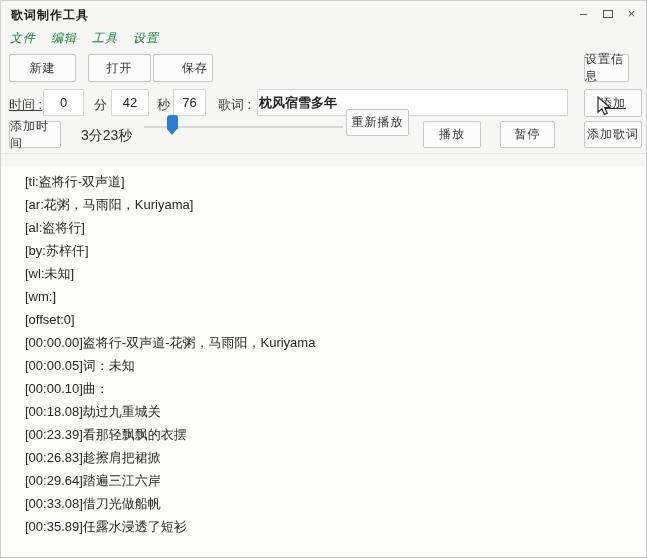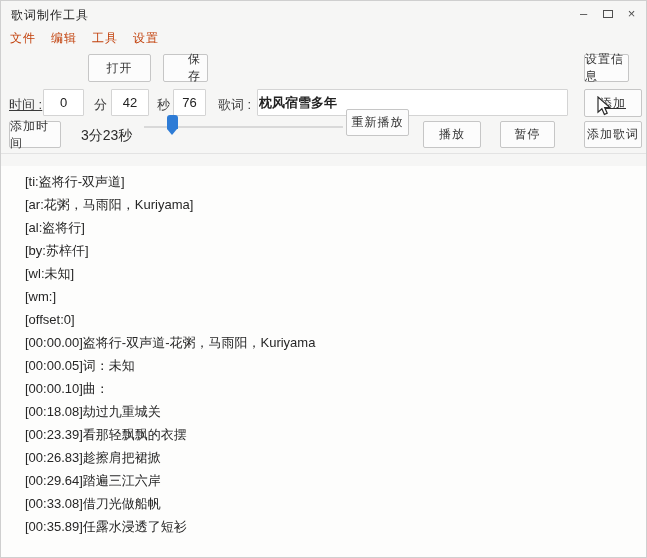--- a/index.html
+++ b/index.html
@@ -5,28 +5,28 @@
   * { margin:0; padding:0; box-sizing:border-box; }
   html,body { width:647px; height:558px; background:#e9e9e9; }
   body { font-family:"Liberation Sans","DejaVu Sans",sans-serif; }
   .window {
     position:relative; width:647px; height:558px;
     background:#f6f6f5; border:1px solid #cfcfcf; overflow:hidden;
     color:#333;
   }
   
   .titlebar { position:absolute; left:0; top:0; width:100%; height:24px; }
-  .title { position:absolute; left:10px; top:6px; font-size:12px; font-weight:normal; color:#1d1d1d; letter-spacing:1px; }
+  .title { position:absolute; left:10px; top:6px; font-size:12px; font-weight:bold; color:#1d1d1d; letter-spacing:1px; }
   .win-controls { position:absolute; right:6px; top:4px; display:flex; gap:7px; }
   .win-btn { width:17px; height:17px; display:flex; align-items:center; justify-content:center;
              font-size:13px; color:#4f4f4f; cursor:default; }
   .max-glyph { width:10px; height:8px; border:1.5px solid #4f4f4f; display:inline-block; }
   
   .menubar { position:absolute; left:6px; top:27px; display:flex; gap:9px; }
-  .menu-item { font-size:12px; color:#c2410c; padding:2px 3px; letter-spacing:1px; }
+  .menu-item { font-size:12px; color:#15803d; padding:2px 3px; letter-spacing:1px;font-style:italic; }
   
   .btn {
     position:absolute; height:28px; background:#fcfcfc; border:1px solid #c6c6c6;
     border-radius:2px; font-size:12px; color:#333; display:flex;
     align-items:center; justify-content:center; letter-spacing:1px;
   }
   .tfield {
     position:absolute; height:27px; background:#fff; border:1px solid #d4d4d4;
     border-radius:1px; font-size:13px; color:#222;
     font-family:"Liberation Sans","DejaVu Sans",sans-serif;
@@ -69,22 +69,23 @@
     </div>
   </div>
 
   <div class="menubar">
     <span class="menu-item">文件</span>
     <span class="menu-item">编辑</span>
     <span class="menu-item">工具</span>
     <span class="menu-item">设置</span>
   </div>
 
+  <div class="btn" style="left:8px; top:53px; width:67px;">新建</div>
   <div class="btn" style="left:87px; top:53px; width:63px;">打开</div>
-  <div class="btn" style="left:162px; top:53px; width:45px;padding-left:24px;">保存</div>
+  <div class="btn" style="left:152px; top:53px; width:60px;padding-left:24px;">保存</div>
   <div class="btn" style="left:583px; top:53px; width:45px;">设置信息</div>
 
   <span class="lbl" style="left:8px; top:95px;text-decoration:underline;">时间 :</span>
   <input class="tfield num" style="left: 42px; top: 88px; width: 41px;" value="0">
   <span class="lbl" style="left:93px; top:95px;">分</span>
   <input class="tfield num" style="left: 110px; top: 88px; width: 38px;" value="42">
   <span class="lbl" style="left:156px; top:95px;">秒</span>
   <input class="tfield num" style="left: 172px; top: 88px; width: 33px;" value="76">
   <span class="lbl" style="left:217px; top:95px;">歌词 :</span>
   <input class="tfield" style="left: 256px; top: 88px; width: 311px; padding: 0px 1px; font-weight: bold;" value="枕风宿雪多年">

